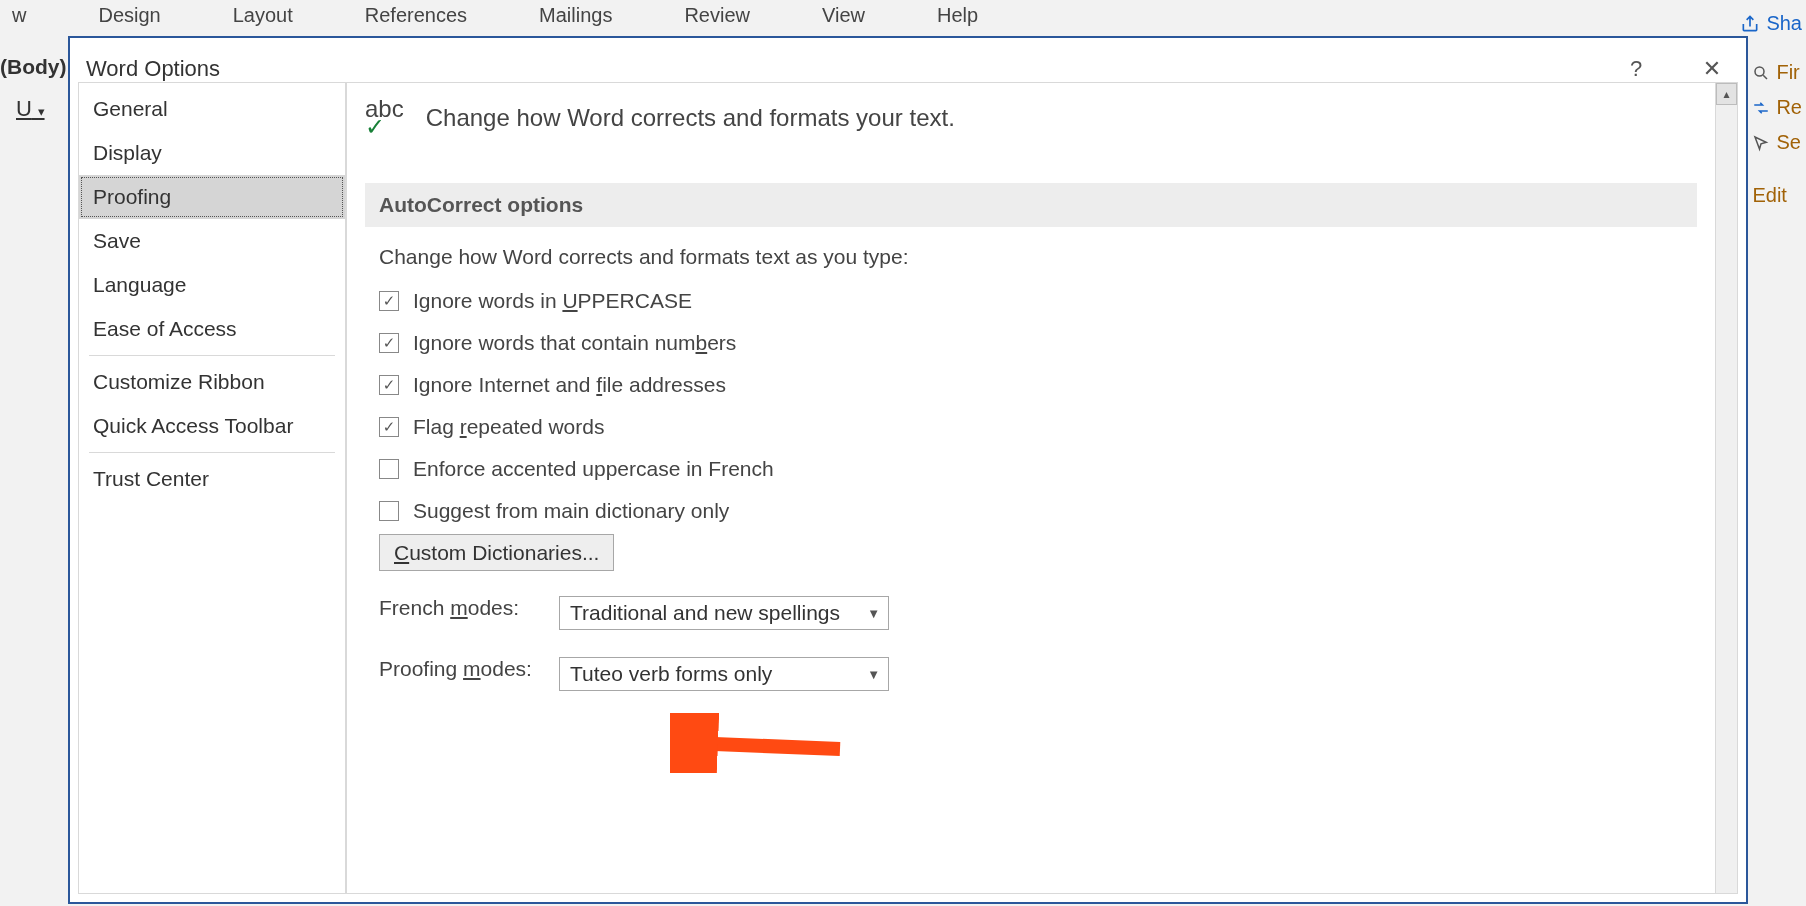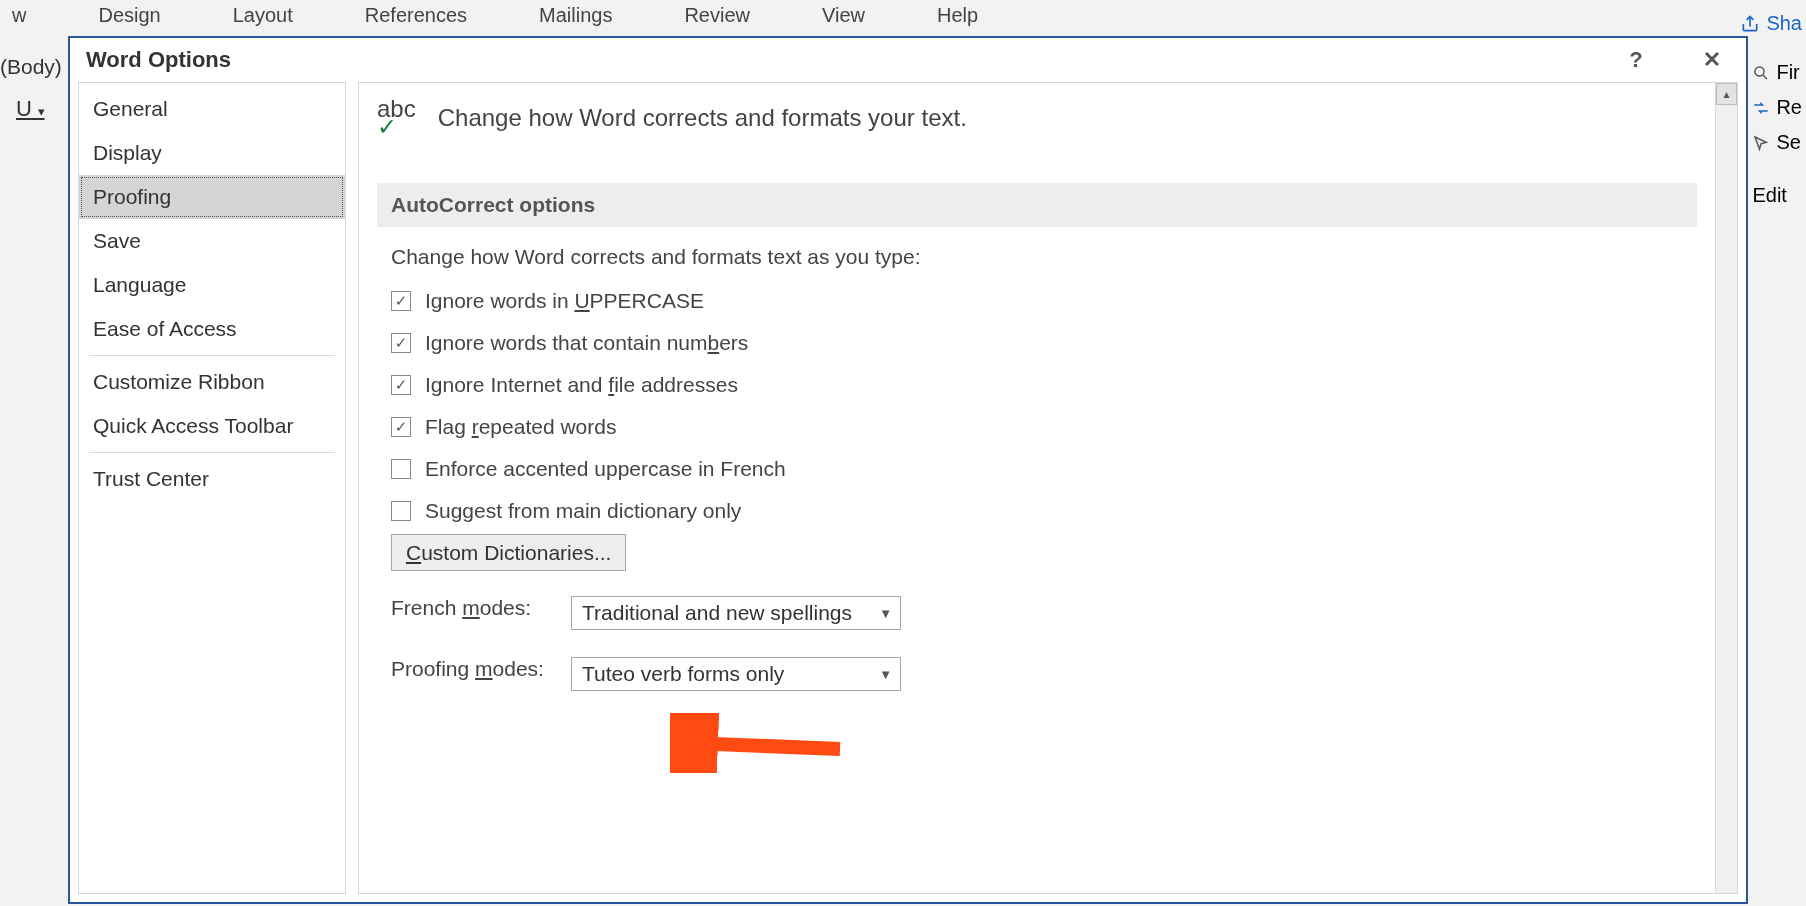--- a/index.html
+++ b/index.html
@@ -2,33 +2,33 @@
 <html><head>
 <meta charset="utf-8">
 <style>
   * { box-sizing: border-box; margin: 0; padding: 0; font-family: "Segoe UI", Tahoma, sans-serif; }
   body { background: #f2f2f2; width: 1806px; height: 906px; overflow: hidden; position: relative; color: #404040; }
 
   
   .ribbon-menu { position: absolute; top: 0; left: 0; height: 30px; width: 100%; background: #f2f2f2; display: flex; align-items: center; padding-left: 12px; font-size: 20px; color: #444; }
   .ribbon-menu span { margin-right: 72px; cursor: default; }
   .share-frag { position: absolute; top: 8px; right: 0; color: #1a66c9; font-size: 20px; display: flex; align-items: center; gap: 6px; padding: 4px 4px; }
-  .right-frag { position: absolute; right: 0; top: 55px; font-size: 20px; color: #000000; }
+  .right-frag { position: absolute; right: 0; top: 55px; font-size: 20px; color: #a16207; }
   .right-frag div { padding: 6px 4px; display:flex; align-items:center; gap:6px;}
-  .body-frag { position: absolute; left: 0; top: 55px; font-size: 21px; color: #333; }
+  .body-frag { position: absolute; left: 0; top: 55px; font-size: 21px; color: #333; font-weight: bold; }
   .u-frag { position: absolute; left: 16px; top: 96px; font-size: 22px; color: #333; text-decoration: underline; }
 
   
   .dialog { position: absolute; left: 68px; top: 36px; width: 1680px; height: 868px; background: #fff; border: 2px solid #2b579a; display: flex; flex-direction: column; }
-  .dlg-titlebar { height: 44px; display: flex; align-items: center; padding: 0 16px; font-weight: bold; }
+  .dlg-titlebar { height: 44px; display: flex; align-items: flex-end; padding: 0 16px; }
   .dlg-title { font-size: 22px; color: #333; }
   .dlg-spacer { flex: 1; }
   .dlg-ico { width: 36px; text-align: center; font-size: 22px; color: #555; cursor: default; margin-left: 40px; }
 
-  .dlg-body { flex: 1; display: flex; padding: 0 8px 8px 8px; gap: 12px; overflow: hidden; }
+  .dlg-body { flex: 1; display: flex; padding: 0 8px 8px 8px; overflow: hidden; }
 
   .sidebar { width: 268px; border: 1px solid #d9d9d9; background: #fff; padding: 4px 0; }
   .side-item { padding: 10px 14px; font-size: 21px; color: #333; cursor: default; }
   .side-item.selected { background: #d5d5d5; outline: 1px dotted #555; outline-offset: -3px; }
   .side-sep { border-top: 1px solid #d9d9d9; margin: 4px 10px; }
 
   .content-wrap { flex: 1; display: flex; border: 1px solid #d9d9d9; }
   .content { flex: 1; padding: 14px 18px 18px 18px; overflow: hidden; }
   .scroll-strip { width: 22px; background: #f0f0f0; border-left: 1px solid #d9d9d9; position: relative; }
   .scroll-up { position: absolute; top: 0; left: 0; right: 0; height: 22px; background: #e3e3e3; border: 1px solid #bcbcbc; display:flex; align-items:center; justify-content:center; font-size:12px; color:#555;}

